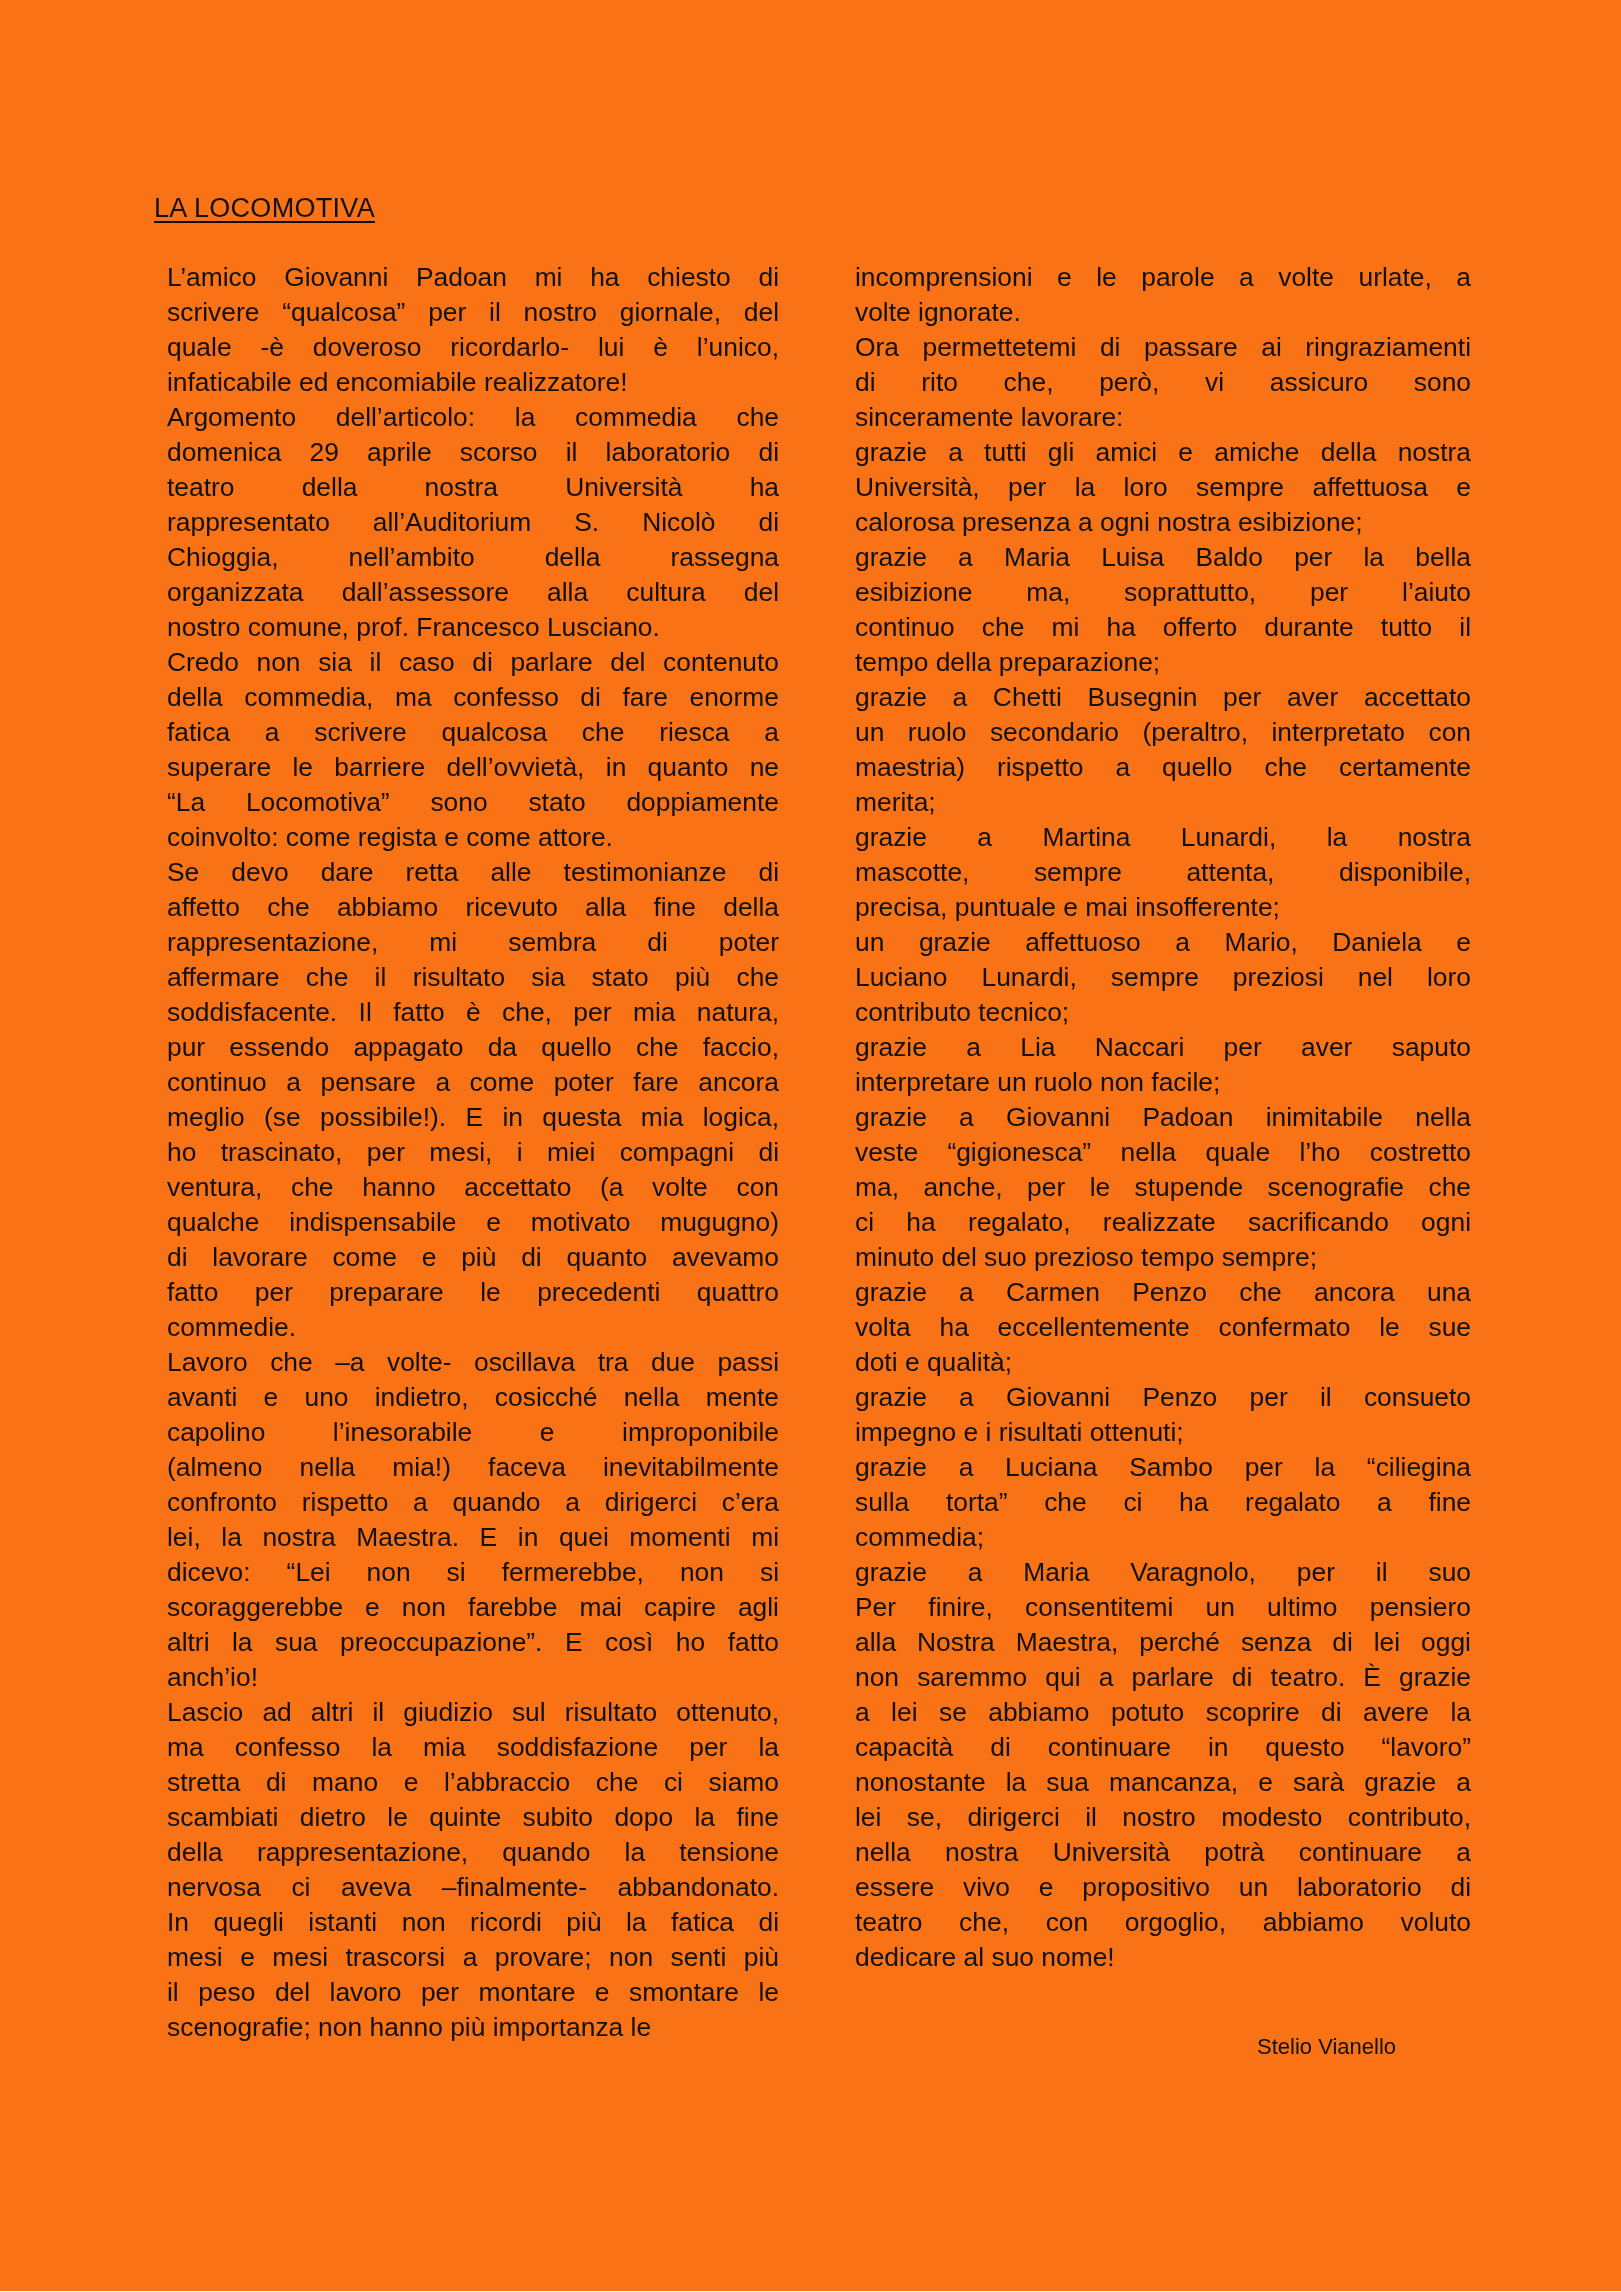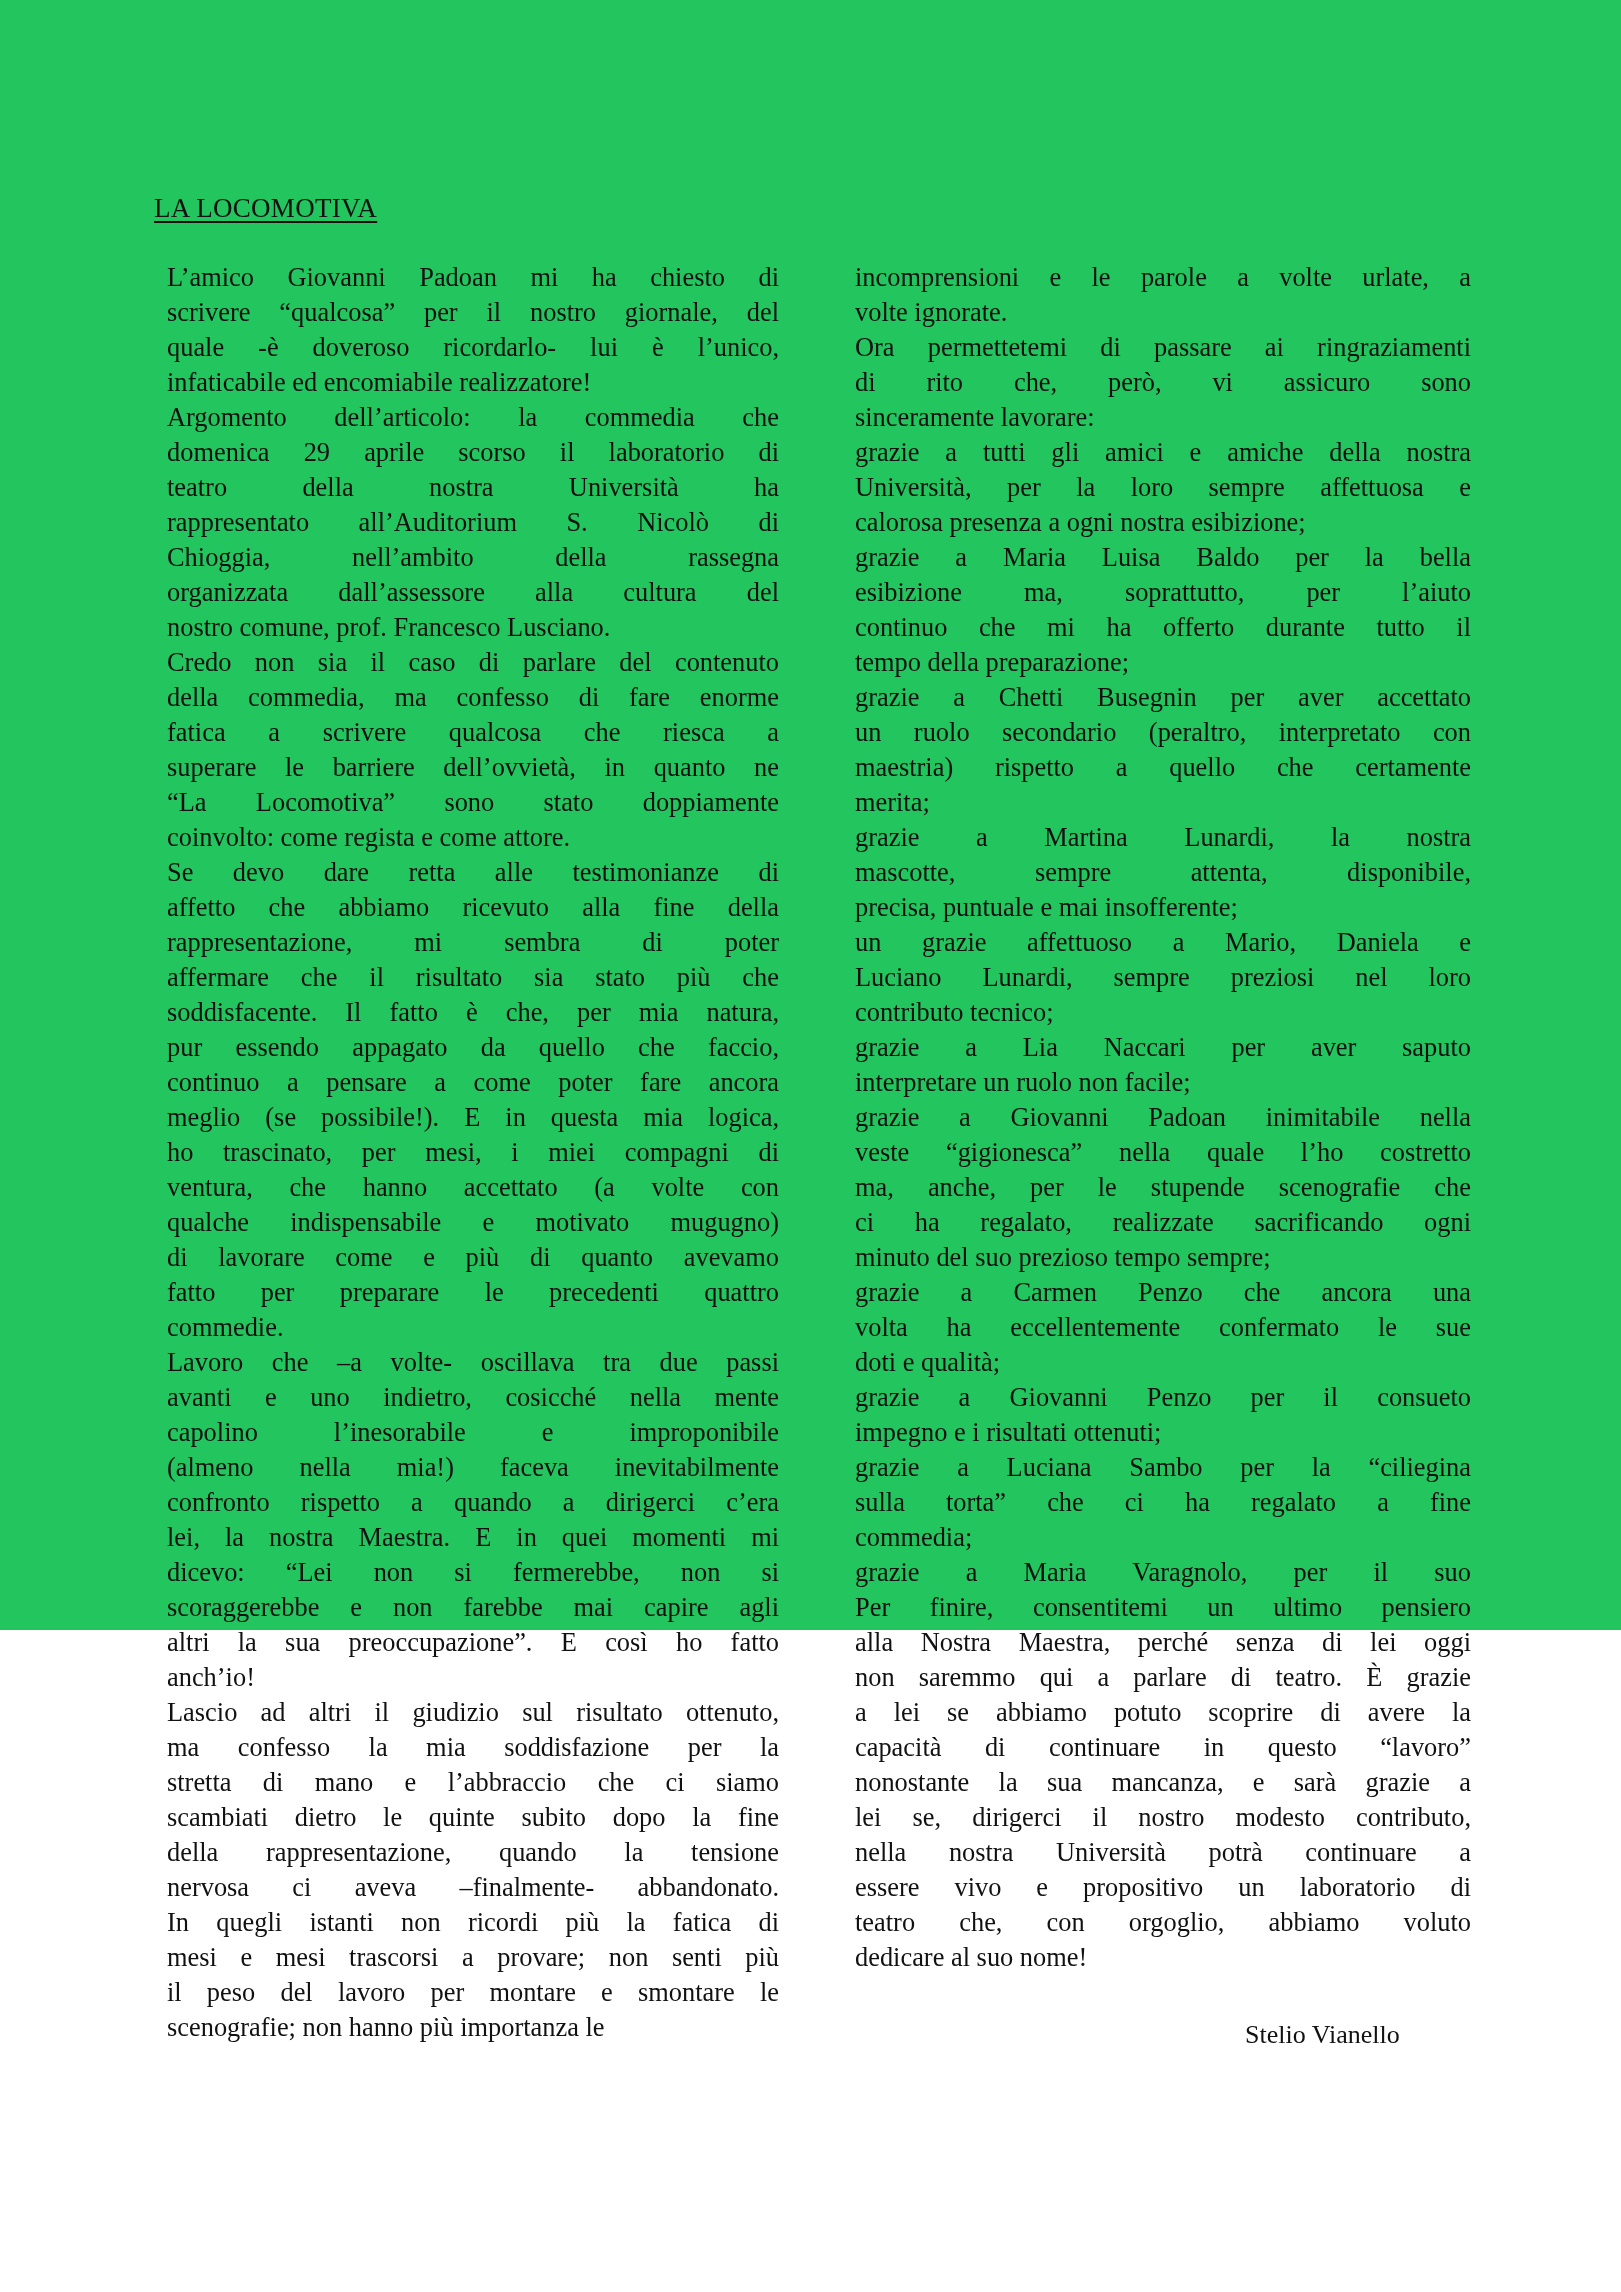--- a/index.html
+++ b/index.html
@@ -1,24 +1,24 @@
 <!DOCTYPE html>
 <html style="font-size:14.3px"><head>
   <meta charset="utf-8">
   <style>
     html, body { margin: 0; padding: 0; background: #ffffff; }
     body { width: 1622px; height: 2293px; position: relative; overflow: hidden; }
-    .page { position: absolute; left: 0; top: 0; width: 1622px; height: 1630px; background: #22c55e; color: #111111; font-family: Liberation Serif, serif; }
+    .page { position: absolute; left: 0; top: 0; width: 1622px; height: 2291px; background: #f97316; color: #111111; font-family: Liberation Sans, sans-serif; }
     .title { position: absolute; left: 154px; top: 192px; font-size: 27px; line-height: 32px; text-decoration: underline; text-decoration-thickness: 1.8px; text-underline-offset: 3.6px; letter-spacing: 0.3px; margin: 0; font-weight: normal; }
     .col { position: absolute; top: 260px; width: 609px; }
     .col-left { left: 167px; width: 612px; }
     .col-right { left: 855px; width: 616px; }
     .line { display: block; height: 35px; font-size: 26.4px; line-height: 35px; text-align: justify; text-align-last: justify; white-space: normal; overflow: hidden; }
     .line.last { text-align-last: left; }
-    .signature { position: absolute; left: 1245px; top: 2019px; font-size: 26px; line-height: 32px; margin: 0; }
+    .signature { position: absolute; left: 1245px; top: 2019px; font-size: 22px; line-height: 32px; margin: 12px; }
   </style>
 </head>
 <body>
 
 <div class="page">
   <h1 class="title">LA LOCOMOTIVA</h1>
 
   <div class="col col-left" id="col-left">
       <span class="line">L’amico Giovanni Padoan mi ha chiesto di</span>
       <span class="line">scrivere “qualcosa” per il nostro giornale, del</span>

